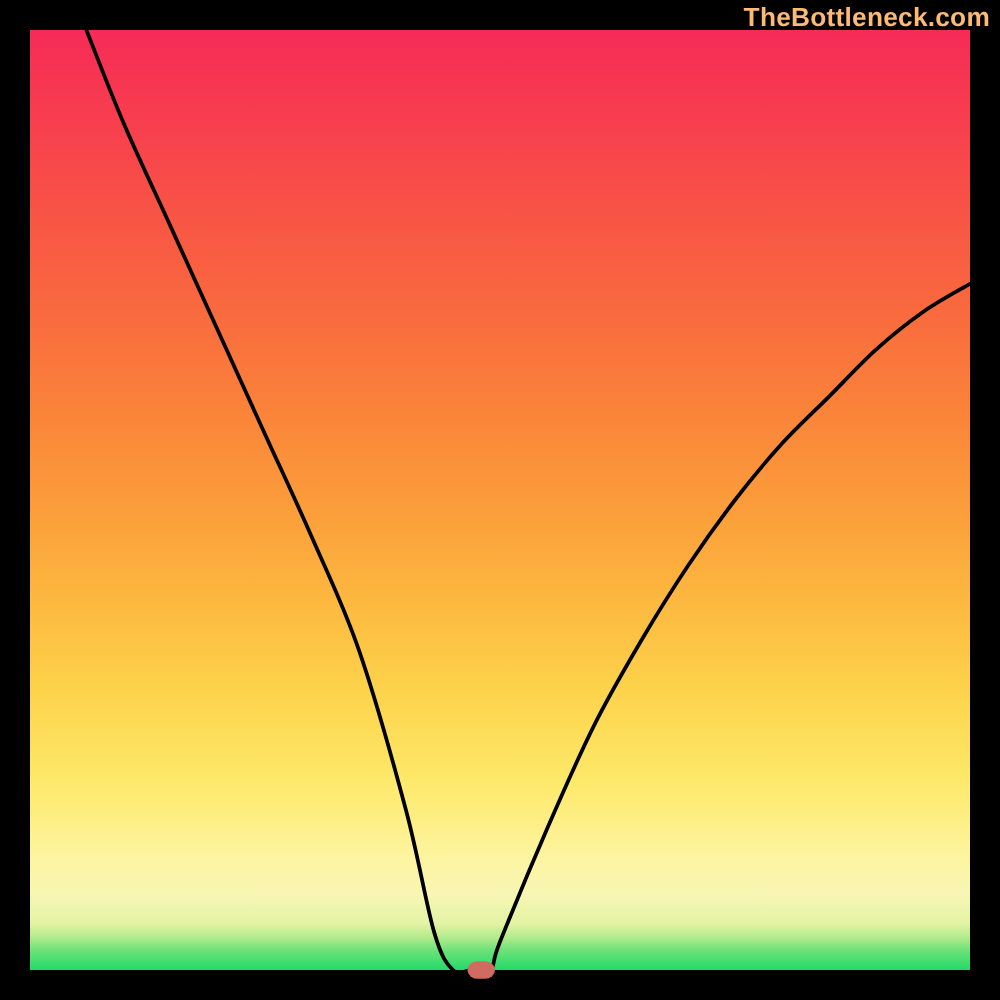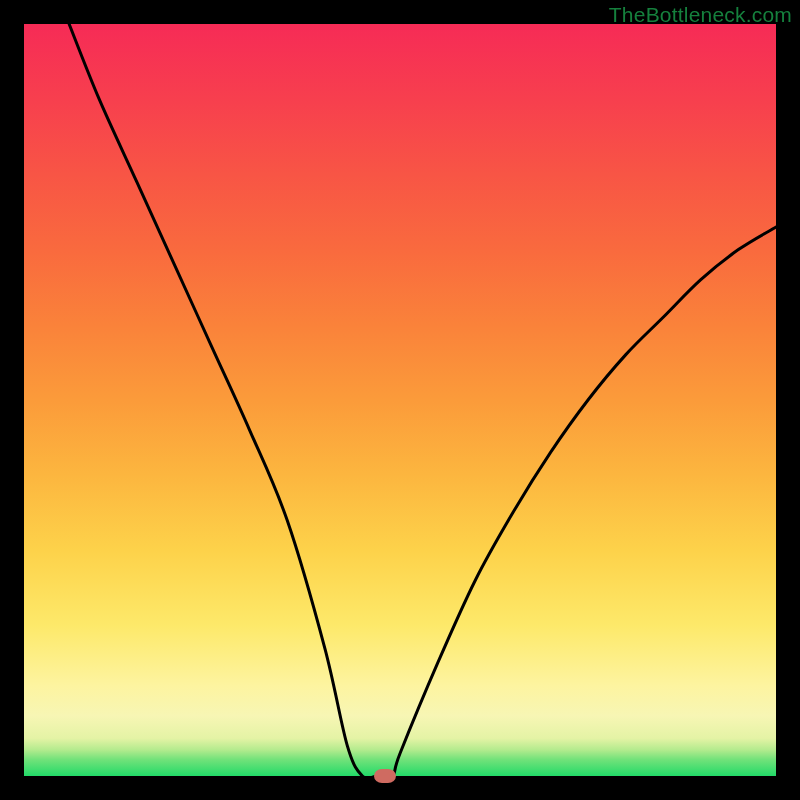--- a/index.html
+++ b/index.html
@@ -37,23 +37,23 @@
       #fa823a 60%,
       #f96a3e 70%,
       #f85545 80%,
       #f73f4e 90%,
       #f62b56 100%);
   }
   .watermark {
     position: absolute;
     top: 3px;
     right: 8px;
-    color: #15803d;
+    color: #fdba74;
     font-size: 21px;
-    font-weight: 400;
+    font-weight: 700;
     letter-spacing: 0.2px;
     user-select: none;
     text-align: right;
   }
   svg.curve {
     position: absolute;
     left: 0;
     top: 0;
     width: 752px;
     height: 752px;

